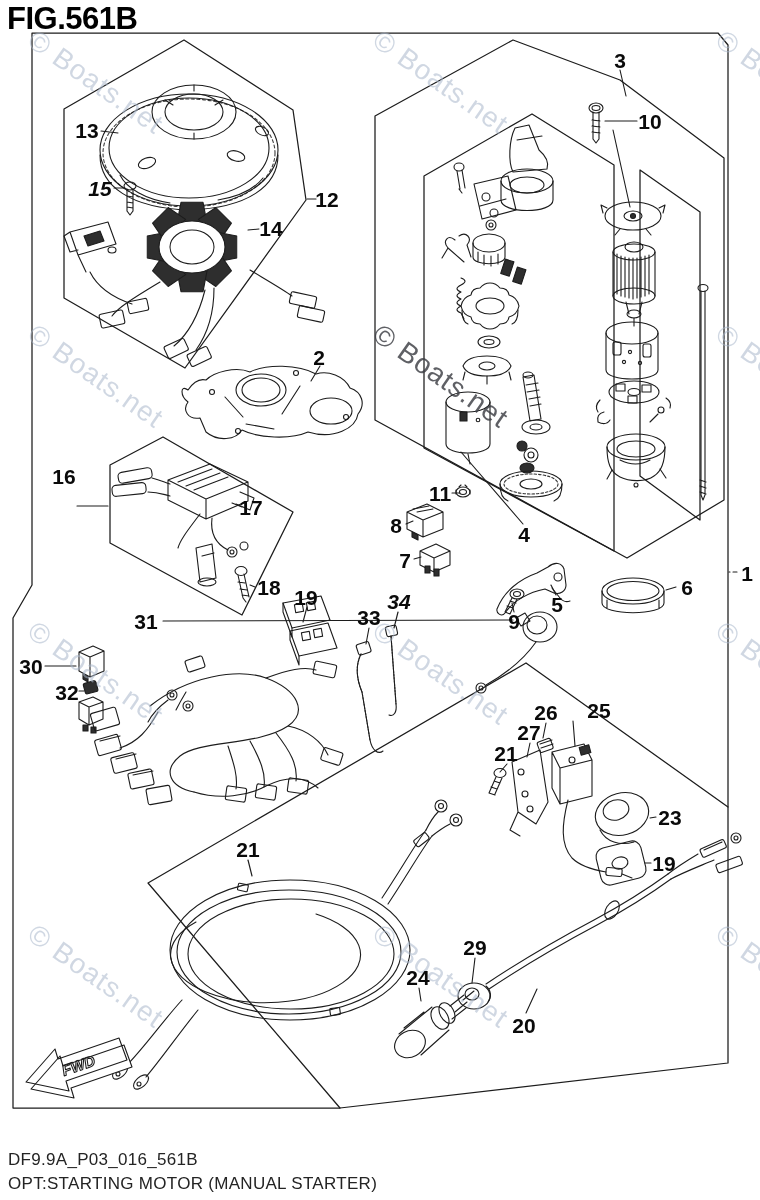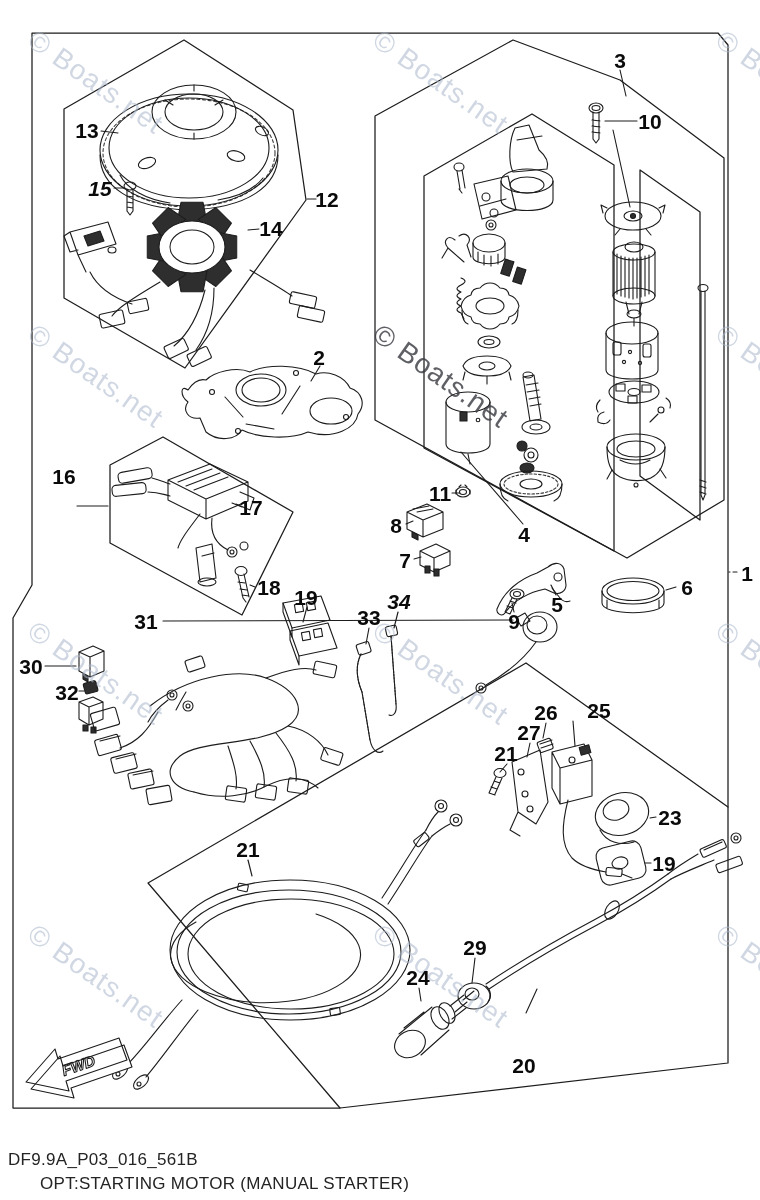--- a/index.html
+++ b/index.html
@@ -5,21 +5,21 @@
   html,body{margin:0;padding:0;background:#888;}
   .page{position:relative;width:760px;height:1200px;background:#ffffff;overflow:hidden;
         font-family:"Liberation Sans",sans-serif;}
   svg{position:absolute;left:0;top:0;}
   svg *{stroke:#1c1c1c;fill:none;stroke-width:1.1;stroke-linecap:round;stroke-linejoin:round;}
   svg .f{fill:#2e2e2e;stroke:#1c1c1c;}
   svg .wfill{fill:#fff;}
   svg .frame{stroke-width:1.25;}
   .title{position:absolute;left:7px;top:1px;font-size:31px;font-weight:800;letter-spacing:-.5px;color:#000;}
   .footer-line{position:absolute;left:8px;color:#242424;font-size:17px;letter-spacing:.3px;white-space:nowrap;}
-  .f1{top:1150px;} .f2{top:1174px;margin-left:32px;}
+  .f1{top:1150px;} .f2{top:1174px;}
   .plabel{position:absolute;transform:translate(-50%,-50%);font-size:21px;font-weight:bold;
           color:#0a0a0a;white-space:nowrap;line-height:1;}
   .wm{position:absolute;font-size:28px;font-weight:500;letter-spacing:1px;white-space:nowrap;
       transform:rotate(35deg);transform-origin:0 0;color:#aab8cc;opacity:.55;pointer-events:none;}
   .wm.dark{color:#3c3e44;opacity:.82;}
 </style>
 </head>
 <body>
 
 <div class="page">
@@ -448,32 +448,33 @@
       <div class="plabel" style="left: 650px; top: 121px;">10</div>
       <div class="plabel" style="left: 440px; top: 493px;">11</div>
       <div class="plabel" style="left: 327px; top: 199px;">12</div>
       <div class="plabel" style="left: 87px; top: 130px;">13</div>
       <div class="plabel" style="left: 271px; top: 228px;">14</div>
       <div class="plabel" style="left: 100px; top: 188px; font-style: italic;">15</div>
       <div class="plabel" style="left: 64px; top: 476px;">16</div>
       <div class="plabel" style="left: 251px; top: 507px;">17</div>
       <div class="plabel" style="left: 269px; top: 587px;">18</div>
       <div class="plabel" style="left: 306px; top: 597px;">19</div>
-      <div class="plabel" style="left: 524px; top: 1025px; margin-top: 40px;">20</div>
+      <div class="plabel" style="left: 524px; top: 1025px;">20</div>
       <div class="plabel" style="left: 248px; top: 849px;">21</div>
       <div class="plabel" style="left: 664px; top: 863px;">19</div>
       <div class="plabel" style="left: 670px; top: 817px;">23</div>
       <div class="plabel" style="left: 418px; top: 977px;">24</div>
       <div class="plabel" style="left: 599px; top: 710px;">25</div>
       <div class="plabel" style="left: 546px; top: 712px;">26</div>
       <div class="plabel" style="left: 529px; top: 732px;">27</div>
       <div class="plabel" style="left: 506px; top: 753px;">21</div>
       <div class="plabel" style="left: 475px; top: 947px;">29</div>
       <div class="plabel" style="left: 31px; top: 666px;">30</div>
       <div class="plabel" style="left: 146px; top: 621px;">31</div>
       <div class="plabel" style="left: 67px; top: 692px;">32</div>
       <div class="plabel" style="left: 369px; top: 617px;">33</div>
       <div class="plabel" style="left: 399px; top: 601px; font-style: italic;">34</div>
     </div>
 
+  <div class="title">FIG.561B</div>
   <div class="footer-line f1">DF9.9A_P03_016_561B</div>
   <div class="footer-line f2">OPT:STARTING MOTOR (MANUAL STARTER)</div>
 </div>
 
 </body></html>

